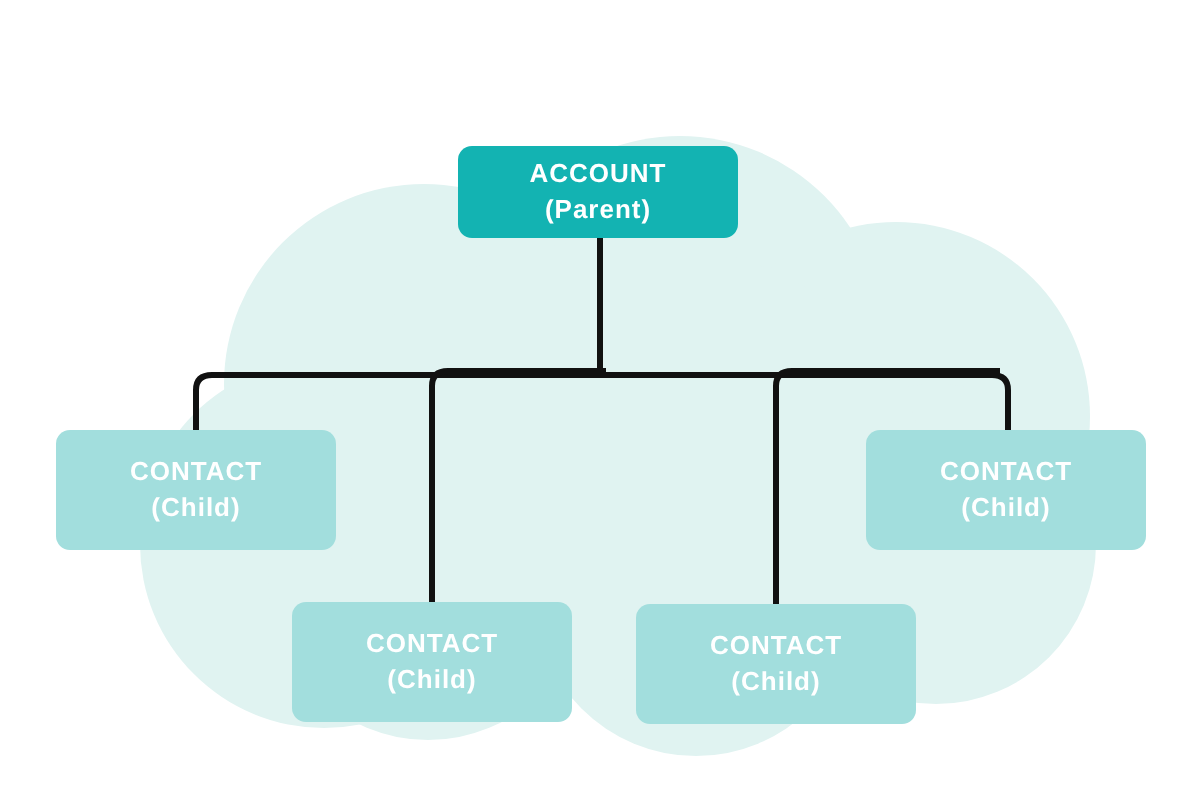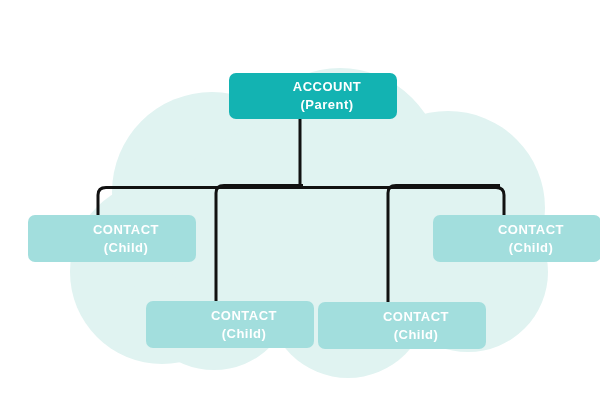--- a/index.html
+++ b/index.html
@@ -8,24 +8,24 @@
     position:relative;width:600px;height:400px;overflow:hidden;
     background:var(--background,#ffffff);
   }
   .layer{position:absolute;left:0;top:0;width:600px;height:400px;}
   .cloud{fill:var(--cloud,#e0f3f1);}
   .wire{fill:none;stroke:var(--connector,#111111);stroke-width:3;}
   .node{
     position:absolute;display:flex;flex-direction:column;align-items:center;
     justify-content:center;border-radius:7px;text-align:left;
     color:var(--text,#ffffff);font-weight:bold;font-size:13px;
-    letter-spacing:0.5px;line-height:18px;padding-left:28px;
+    letter-spacing:0.5px;line-height:18px;
   }
   .node-parent{left:229px;top:73px;width:140px;height:46px;background:var(--parent-box,#13b3b2);}
-  .node-child{background:var(--child-box,#a2dedd);width:140px;height:47px;}
+  .node-child{background:var(--child-box,#a2dedd);width:140px;height:60px;}
   .c1{left:28px;top:215px;}
   .c2{left:146px;top:301px;}
   .c3{left:318px;top:302px;}
   .c4{left:433px;top:215px;}
 </style>
 </head>
 <body>
 
 <div class="stage">
 

